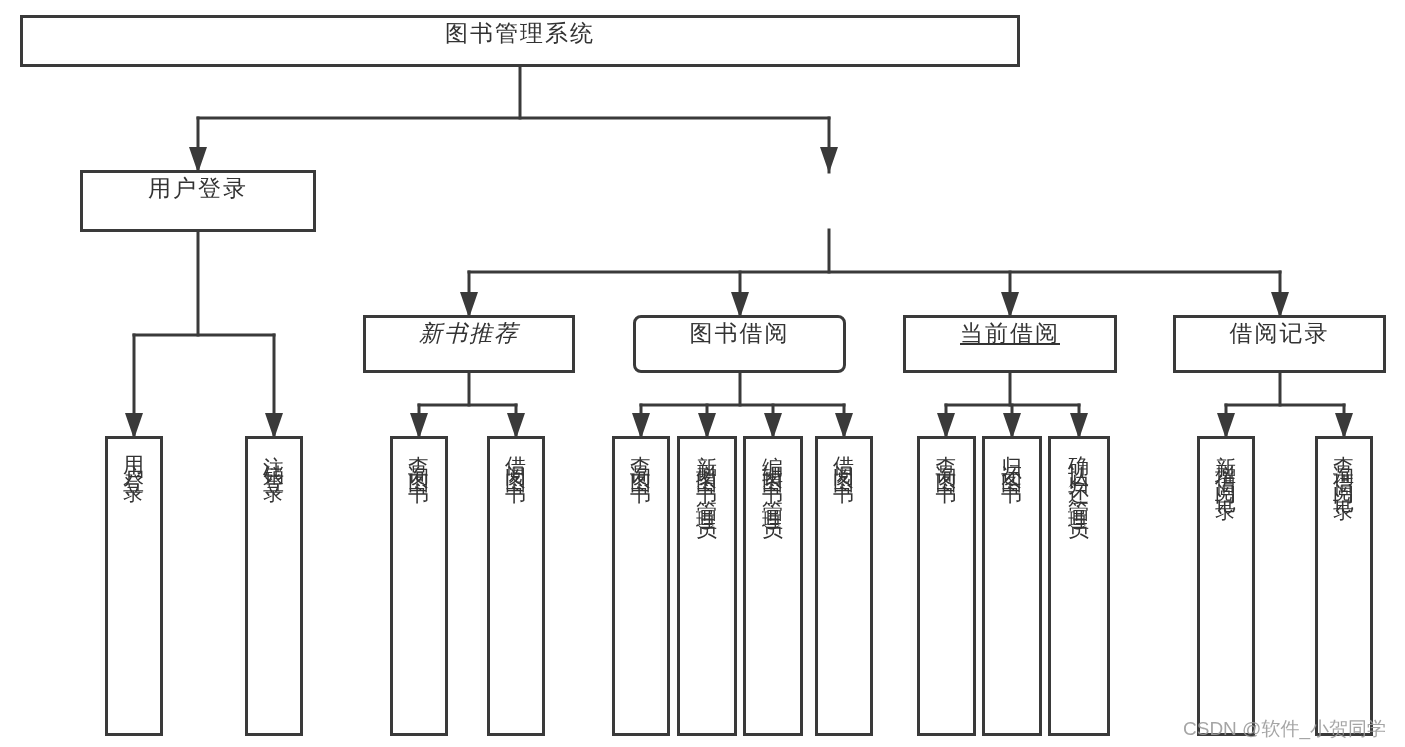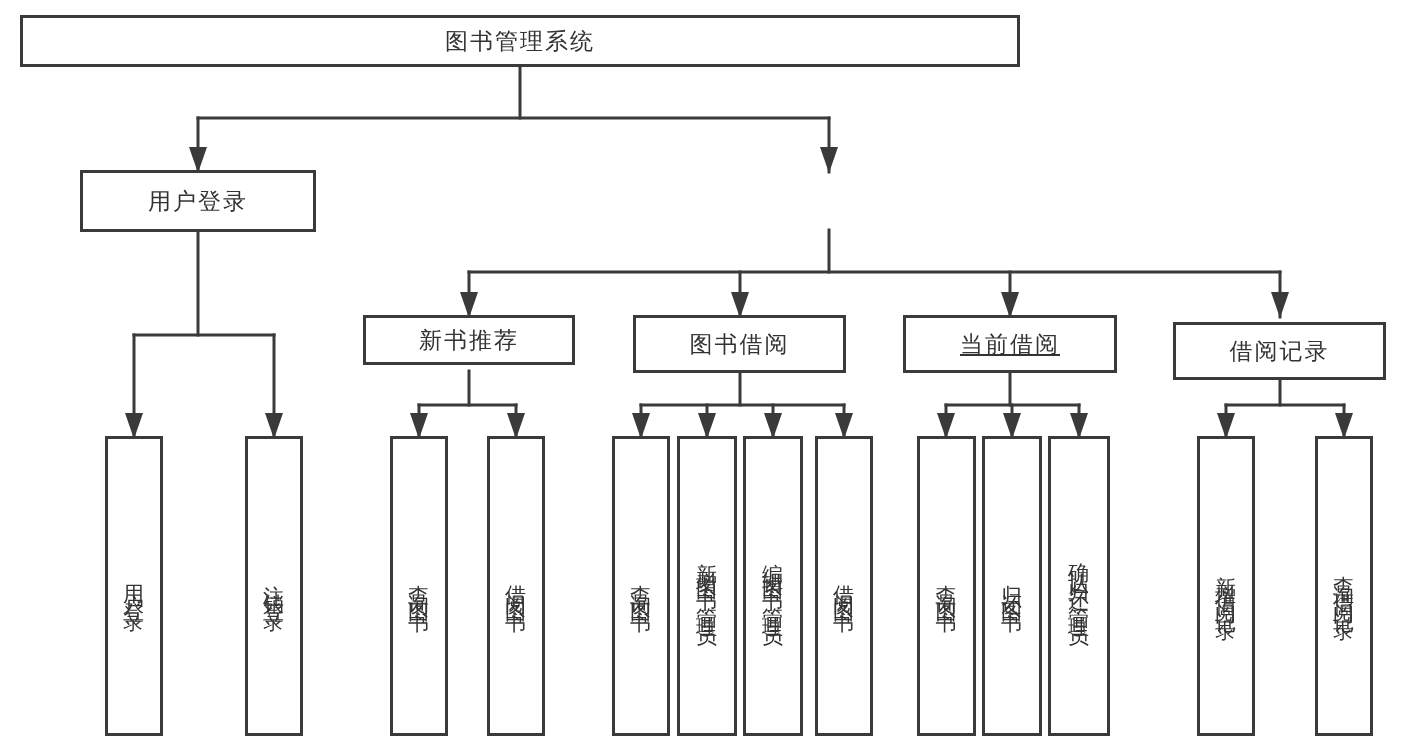--- a/index.html
+++ b/index.html
@@ -22,21 +22,20 @@
     height: 747px;
     z-index: 1;
     pointer-events: none;
   }
   .node {
     position: absolute;
     box-sizing: border-box;
     border: 3px solid #3a3a3a;
     background: #ffffff;
     display: flex;
-    align-items: center;
     justify-content: center;
     color: #333333;
     z-index: 2;
   }
   .hlabel {
     font-size: 23px;
     letter-spacing: 2px;
     white-space: nowrap;
   }
   .vnode .vlabel {
@@ -113,30 +112,30 @@
   </svg>
 
   <div class="node" style="left:20px; top:15px; width:1000px; height:52px;">
     <span class="hlabel">图书管理系统</span>
   </div>
 
   <div class="node" style="left:80px; top:170px; width:236px; height:62px;">
     <span class="hlabel">用户登录</span>
   </div>
 
-  <div class="node" style="left:363px; top:315px; width:212px; height:50px;">
+  <div class="node" style="left:363px; top:315px; width:212px; height:58px;font-style:italic;">
     <span class="hlabel">新书推荐</span>
   </div>
-  <div class="node" style="left:633px; top:315px; width:213px; height:58px;">
+  <div class="node" style="left:633px; top:315px; width:213px; height:58px;border-radius:8px;">
     <span class="hlabel">图书借阅</span>
   </div>
   <div class="node" style="left:903px; top:315px; width:214px; height:58px;text-decoration:underline;">
     <span class="hlabel">当前借阅</span>
   </div>
-  <div class="node" style="left:1173px; top:322px; width:213px; height:58px;">
+  <div class="node" style="left:1173px; top:315px; width:213px; height:58px;">
     <span class="hlabel">借阅记录</span>
   </div>
 
   <div class="node vnode" style="left:105px; top:436px; width:58px; height:300px;">
     <span class="vlabel">用户登录</span>
   </div>
   <div class="node vnode" style="left:245px; top:436px; width:58px; height:300px;">
     <span class="vlabel">注销登录</span>
   </div>
 
@@ -170,14 +169,15 @@
     <span class="vlabel">确认归还（管理员）</span>
   </div>
 
   <div class="node vnode" style="left:1197px; top:436px; width:58px; height:300px;">
     <span class="vlabel">新增借阅记录</span>
   </div>
   <div class="node vnode" style="left:1315px; top:436px; width:58px; height:300px;">
     <span class="vlabel">查询借阅记录</span>
   </div>
 
+  <div id="watermark">CSDN @软件_小贺同学</div>
 
 </div>
 
 </body></html>

